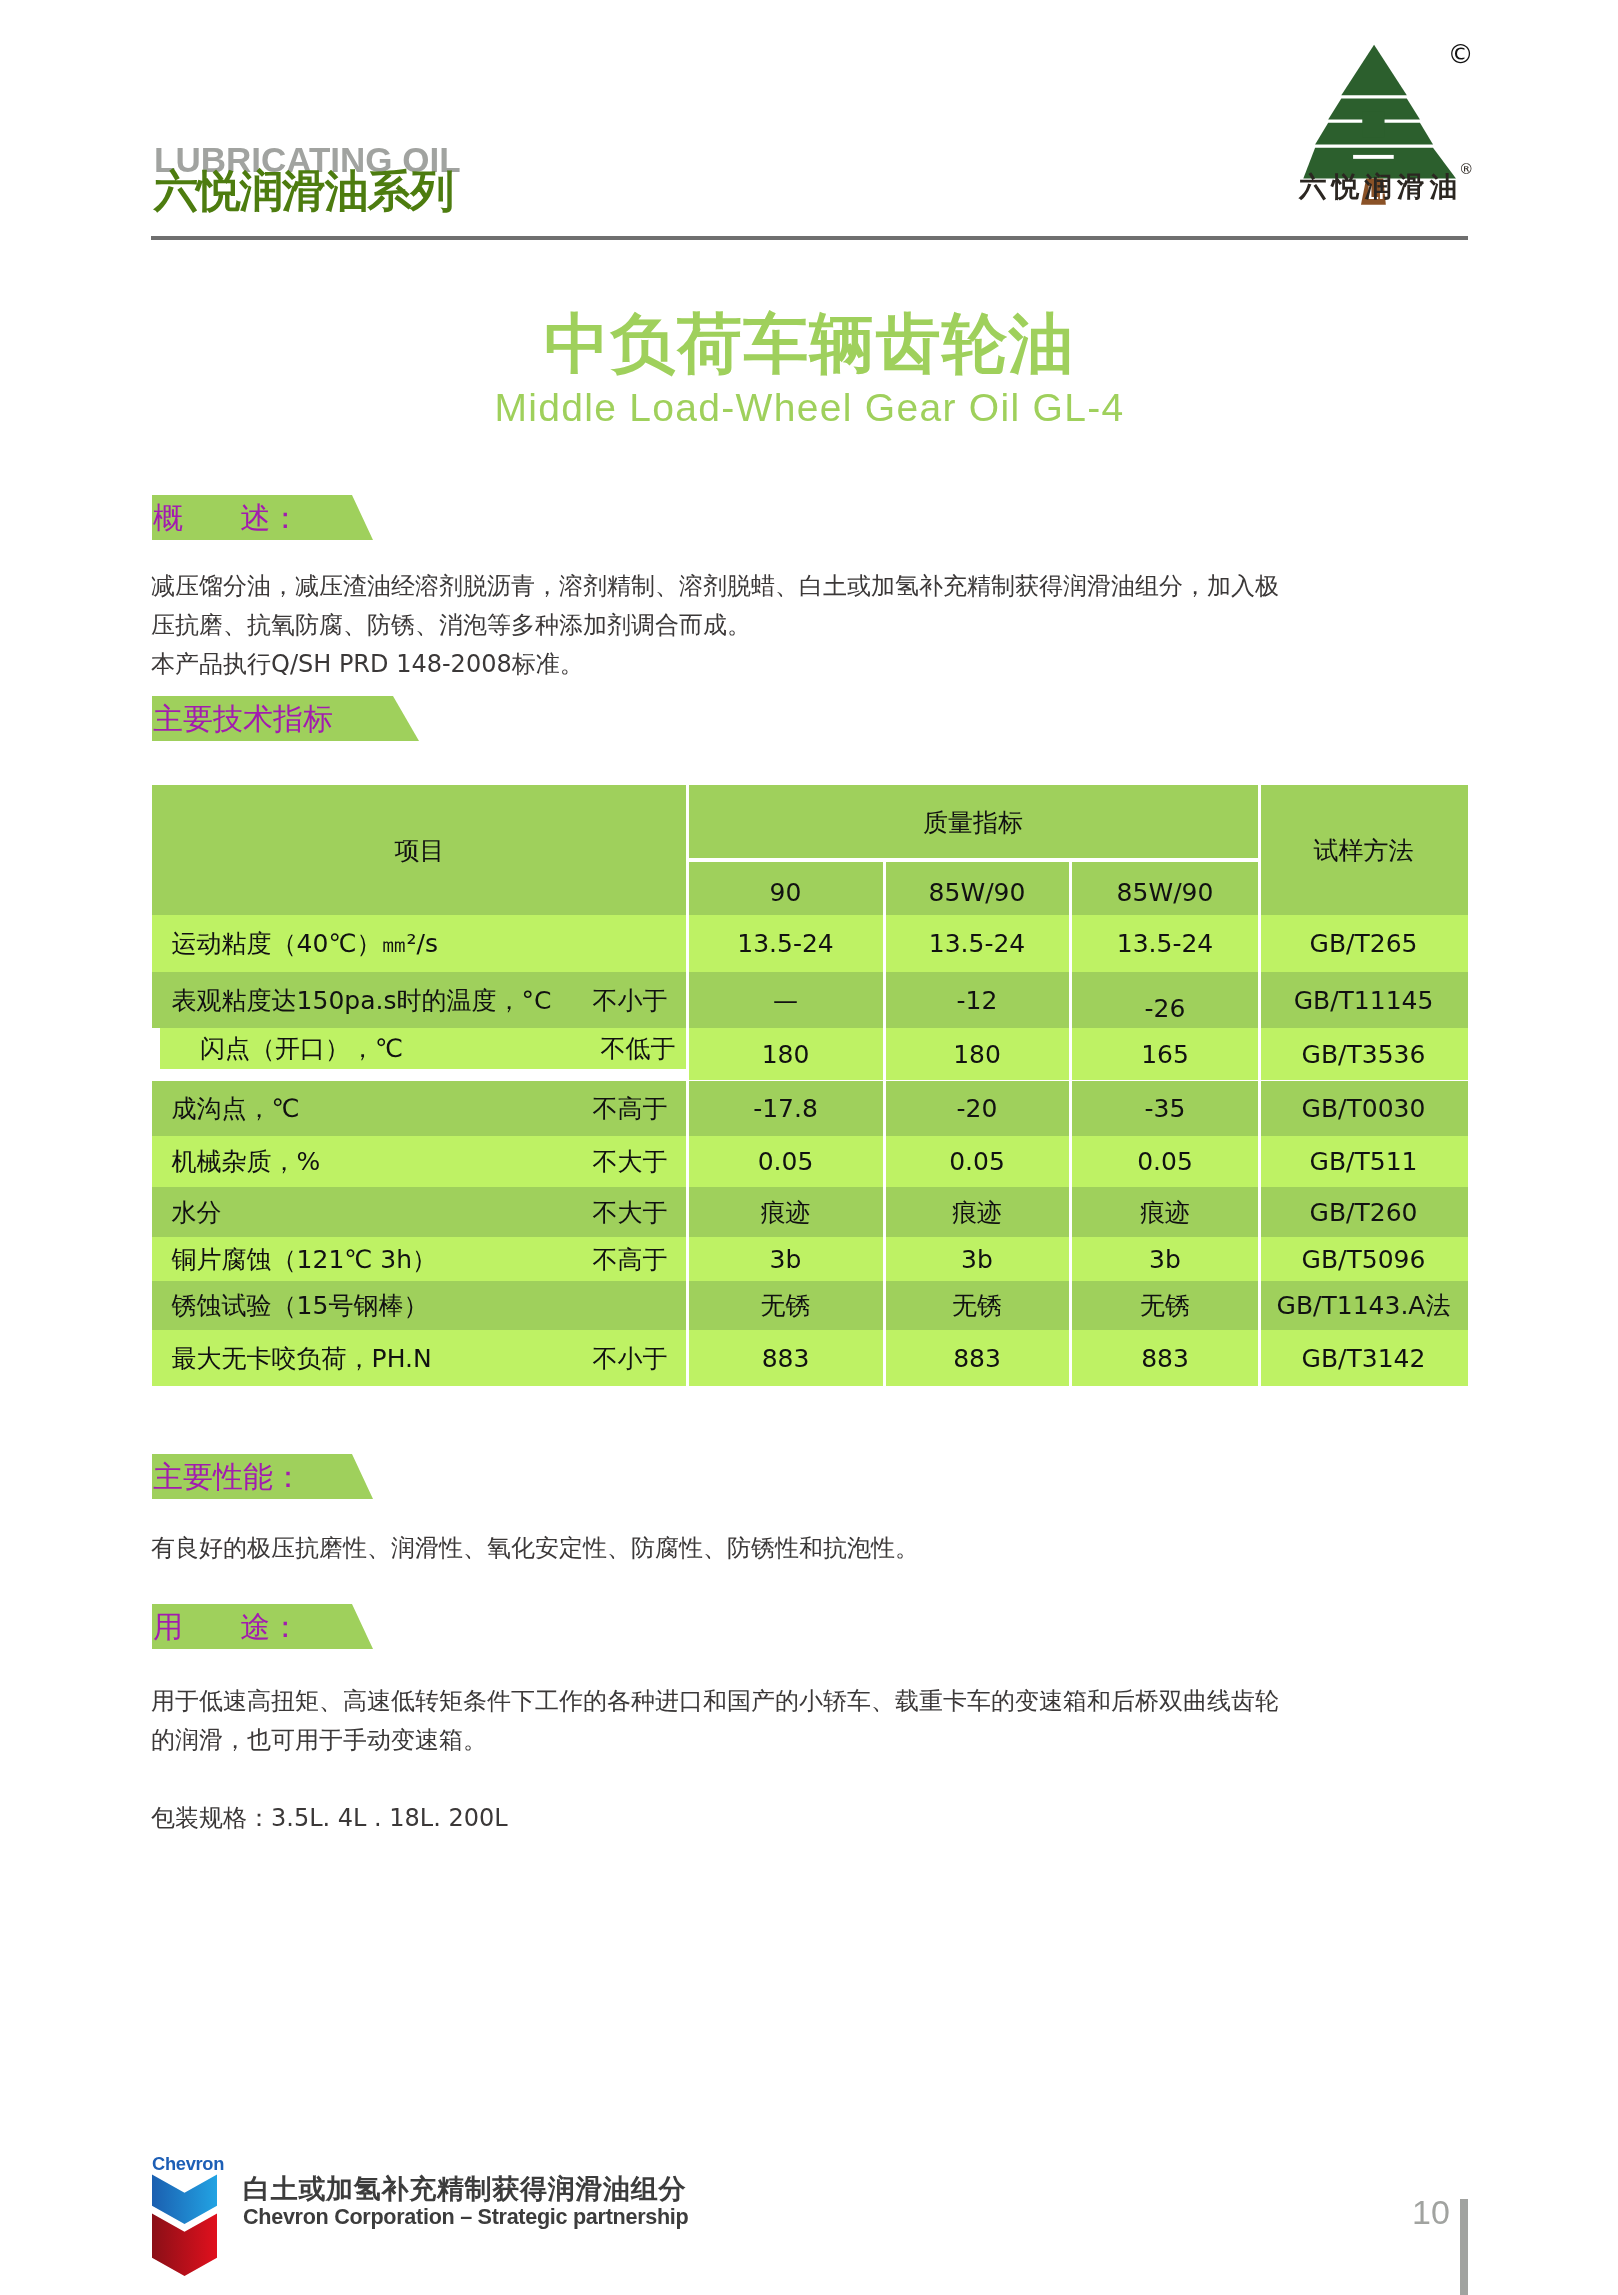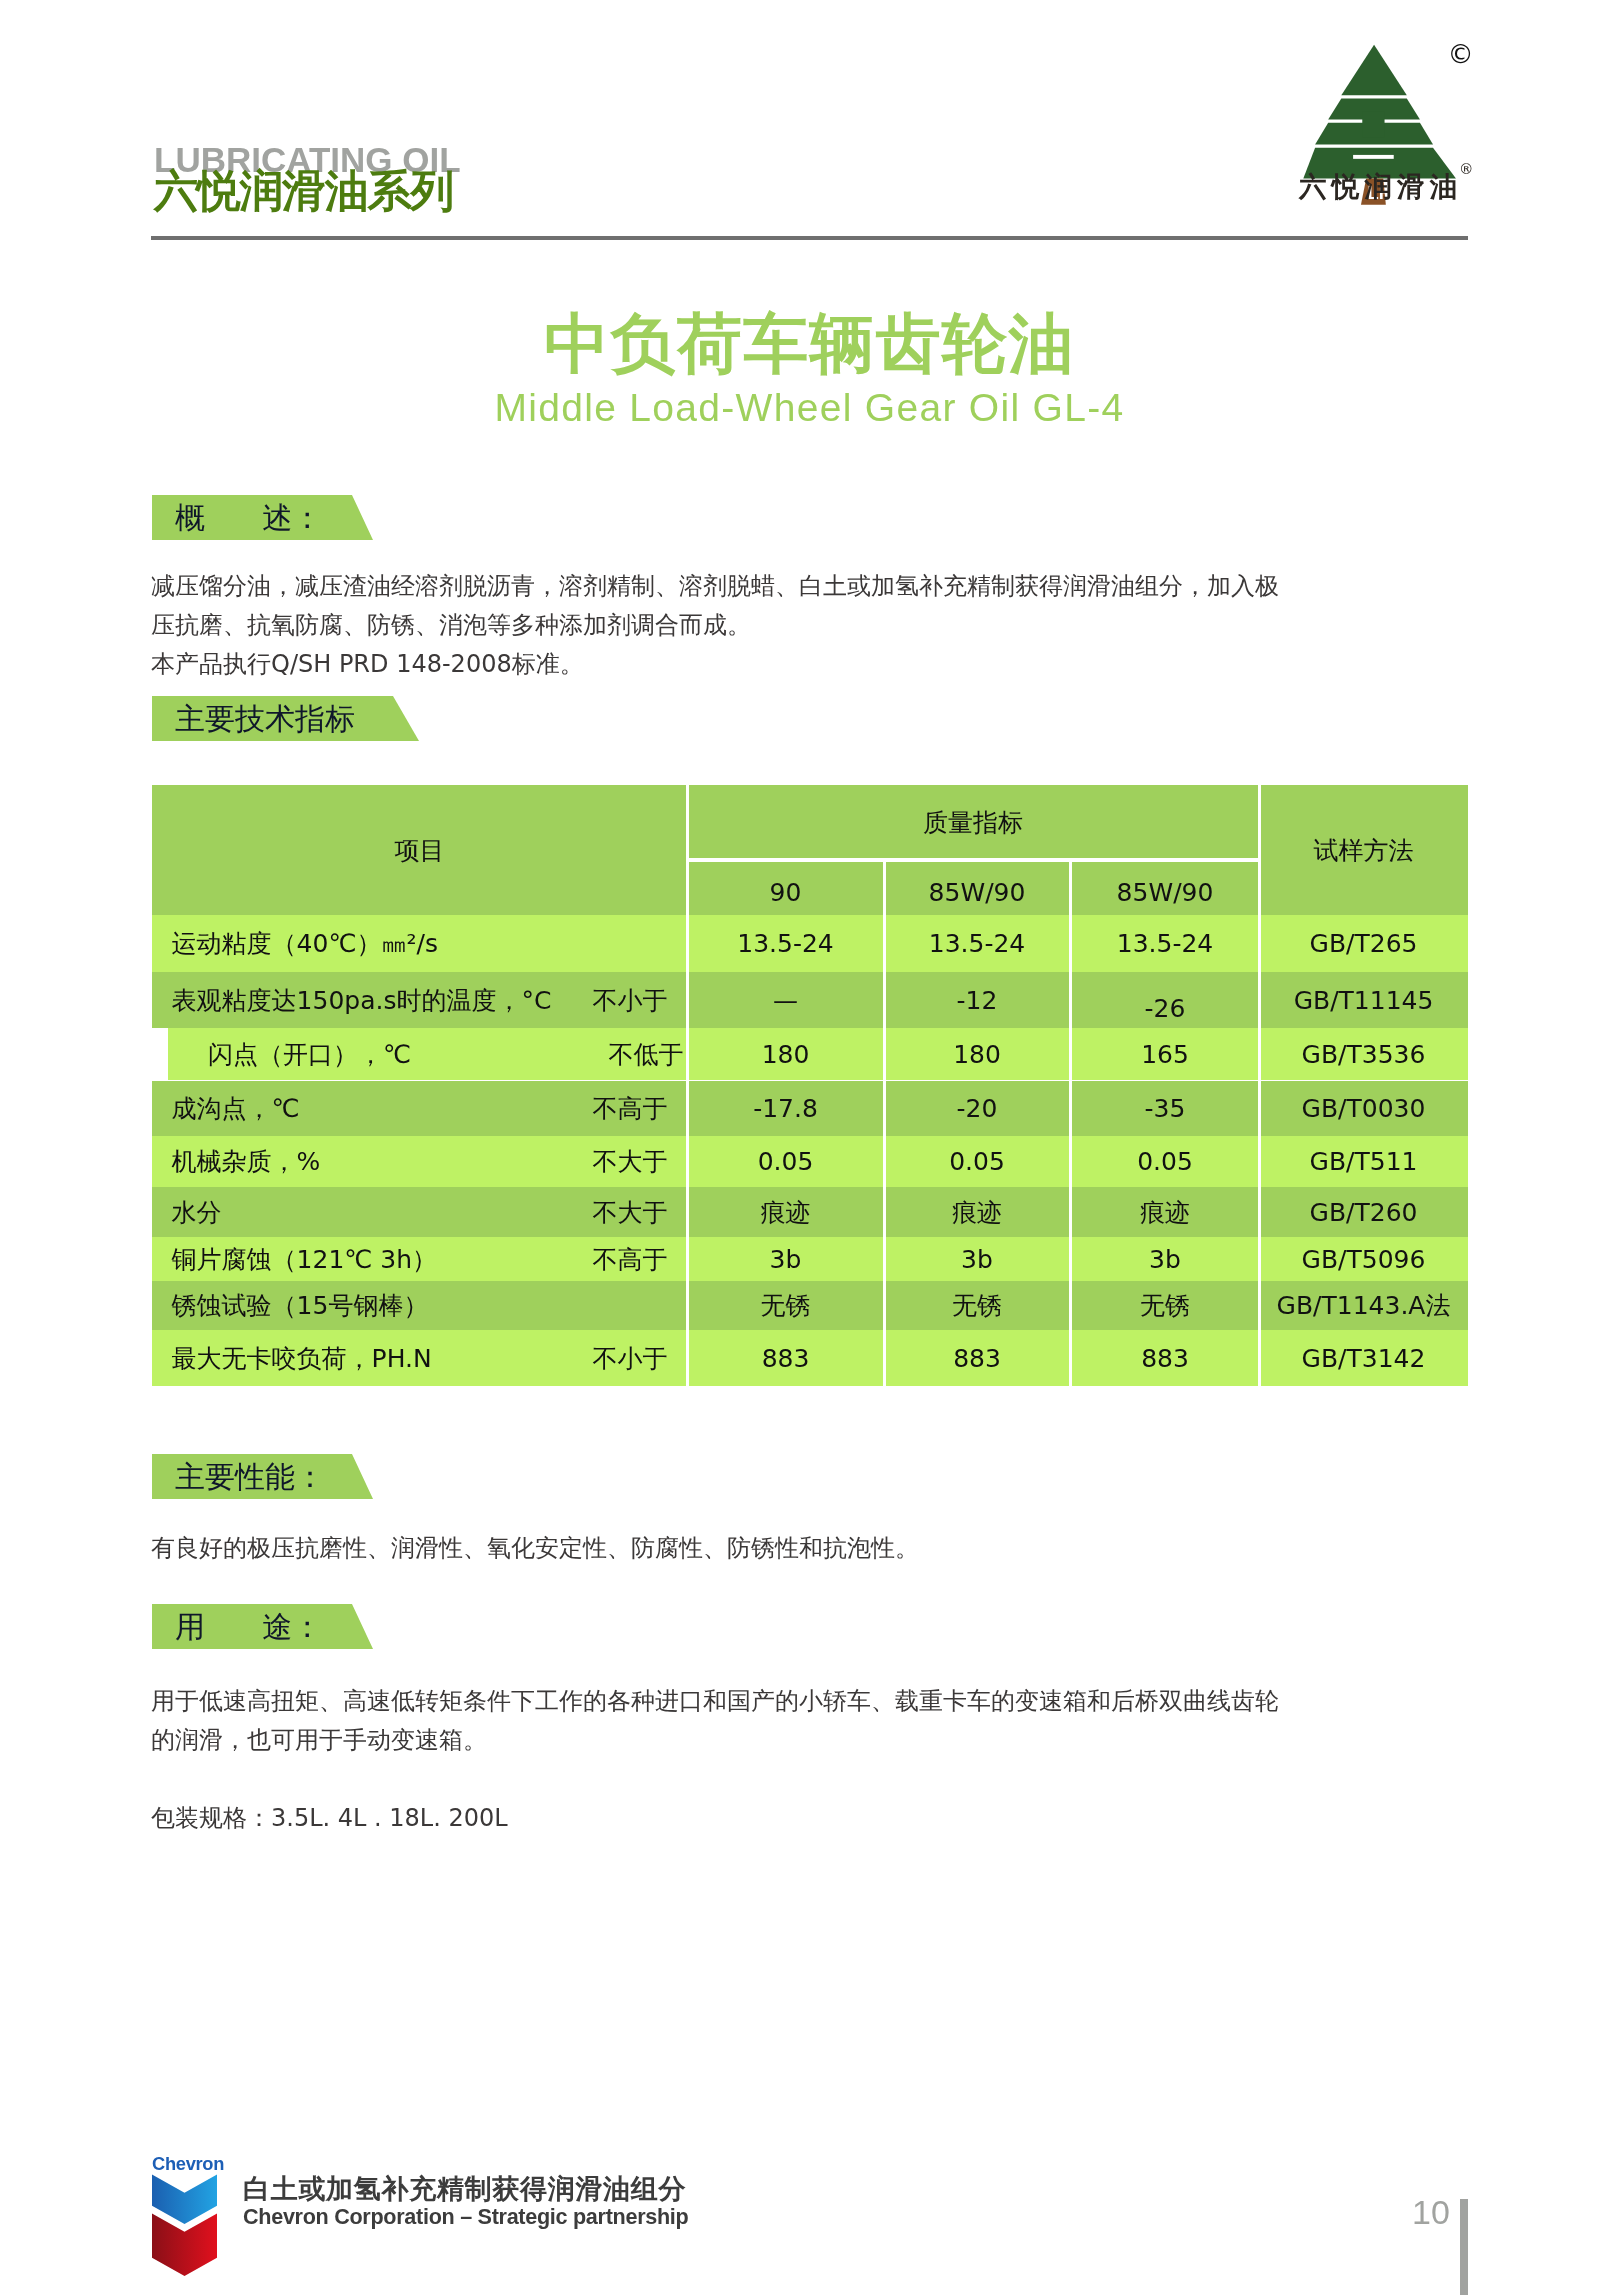--- a/index.html
+++ b/index.html
@@ -16,21 +16,21 @@
   .logo { left: 1302px; top: 33px; width: 190px; height: 177px; }
   .logo-name { left: 1299px; top: 169px; font-weight: bold; font-size: 27.5px; color: #2b2621; letter-spacing: 5.2px; white-space: nowrap; }
   .logo-reg { left: 1459px; top: 161px; font-size: 14.4px; color: #2b2621; }
 
   
   .title-cn { left: 0; width: 1619px; top: 300px; text-align: center; font-weight: bold; font-size: 65px; color: #9fd05c; letter-spacing: 1.3px; }
   .title-en { left: 0; width: 1619px; top: 386px; text-align: center; font-family: "Liberation Sans", sans-serif; font-size: 39px; color: #9fd05c; letter-spacing: 1.3px; }
 
   
   .banner { height: 45px; background: #9fd05c; }
-  .banner span { position: absolute; left: 23px; top: 2.6px; font-size: 30px; color: #0f172a; white-space: pre; line-height: 39px; }
+  .banner span { position: absolute; left: 1px; top: 2.6px; font-size: 30px; color: #a21caf; white-space: pre; line-height: 39px; }
 
   
   .para { left: 151px; width: 1322px; font-size: 24px; line-height: 39px; color: #3b3838; }
 
   
   .spec-table { left: 152px; top: 785px; width: 1316px; }
   .cell { position: absolute; display: flex; align-items: center; justify-content: center; font-size: 25px; color: #111; text-align: center; }
   .green { background: #9fd05c; }
   .gray { background: #bef264; }
   .cell.left { justify-content: flex-start; padding-left: 19.6px; }
@@ -129,21 +129,21 @@
   <div class="cell green" style="left:732px; top:187px; width:186px; height:56px;">
       <span>-12</span>
     </div>
   <div class="cell green" style="left:919px; top:187px; width:188px; height:72px;">
       <span>-26</span>
     </div>
   <div class="cell green" style="left:1107px; top:187px; width:209px; height:56px;">
       <span>GB/T11145</span>
     </div>
 
-  <div class="cell gray left" style="left:16px; top:243px; width:535px; height:52px;padding-left:40px;">
+  <div class="cell gray left" style="left:8px; top:243px; width:535px; height:41px;padding-left:40px;">
     <span>闪点（开口），℃</span>
     <span class="cond">不低于</span>
   </div>
   <div class="cell gray" style="left:535px; top:243px; width:197px; height:52px;">
       <span>180</span>
     </div>
   <div class="cell gray" style="left:732px; top:243px; width:186px; height:52px;">
       <span>180</span>
     </div>
   <div class="cell gray" style="left:919px; top:243px; width:188px; height:52px;">

